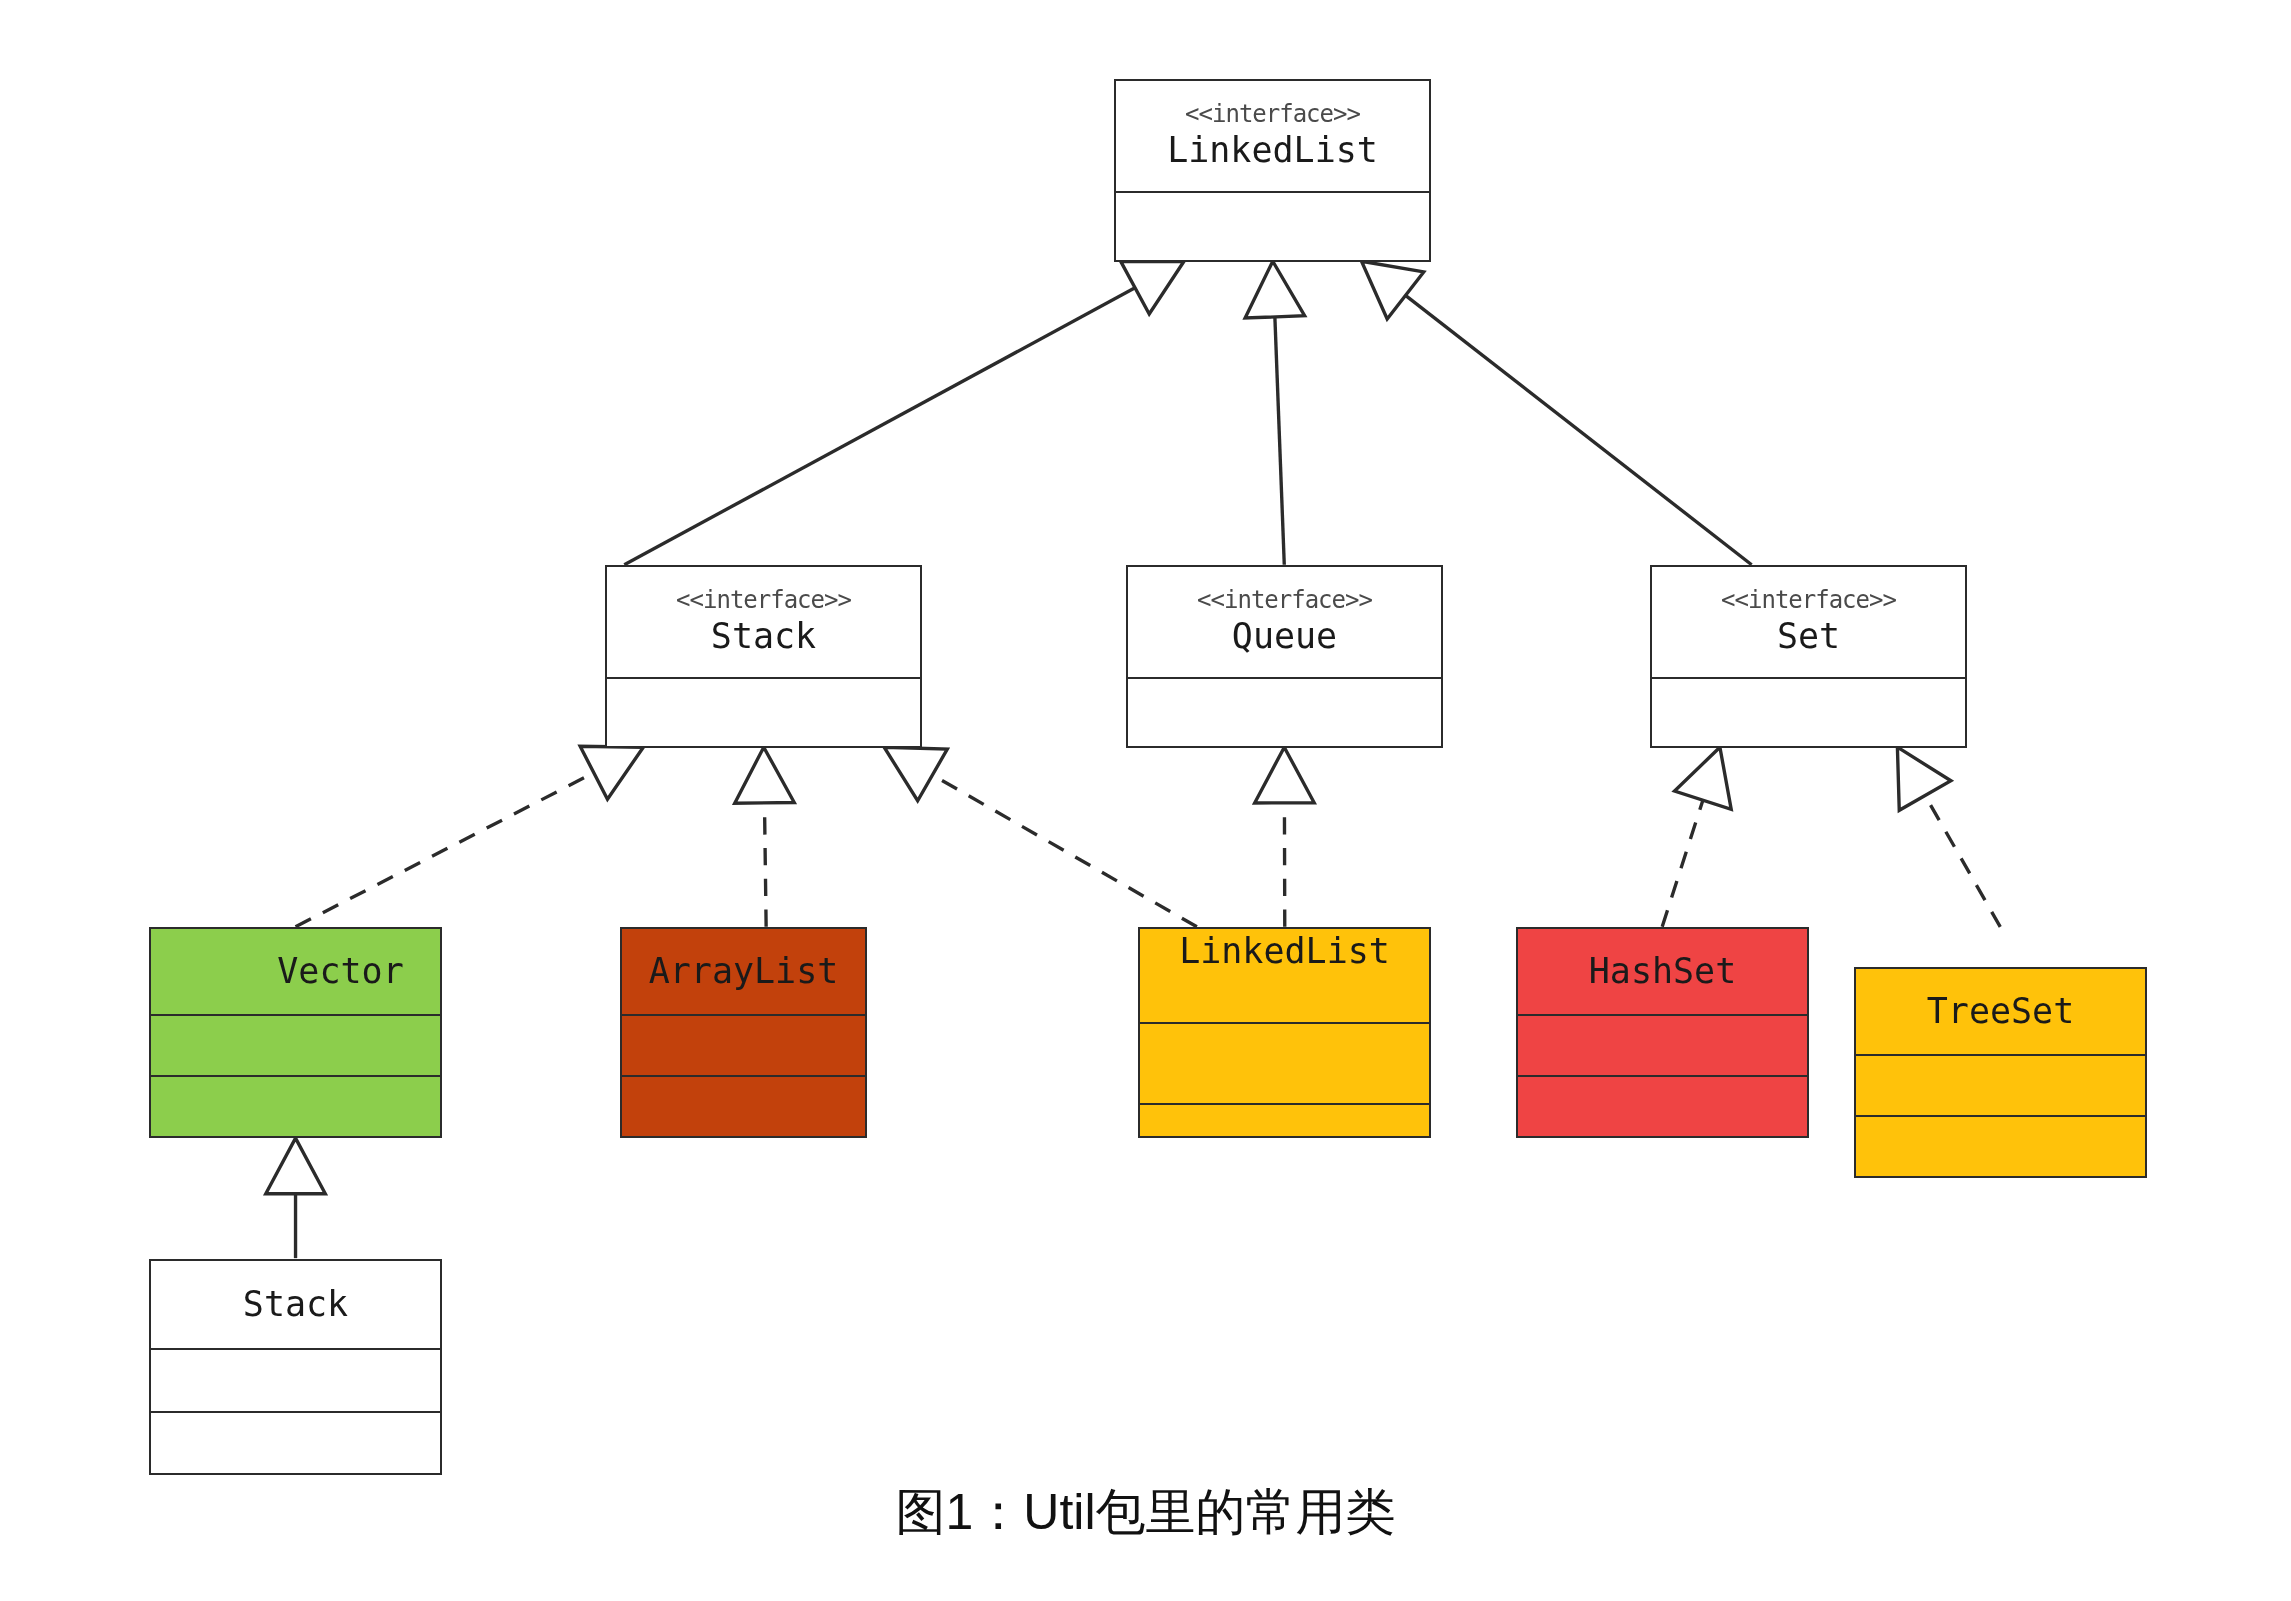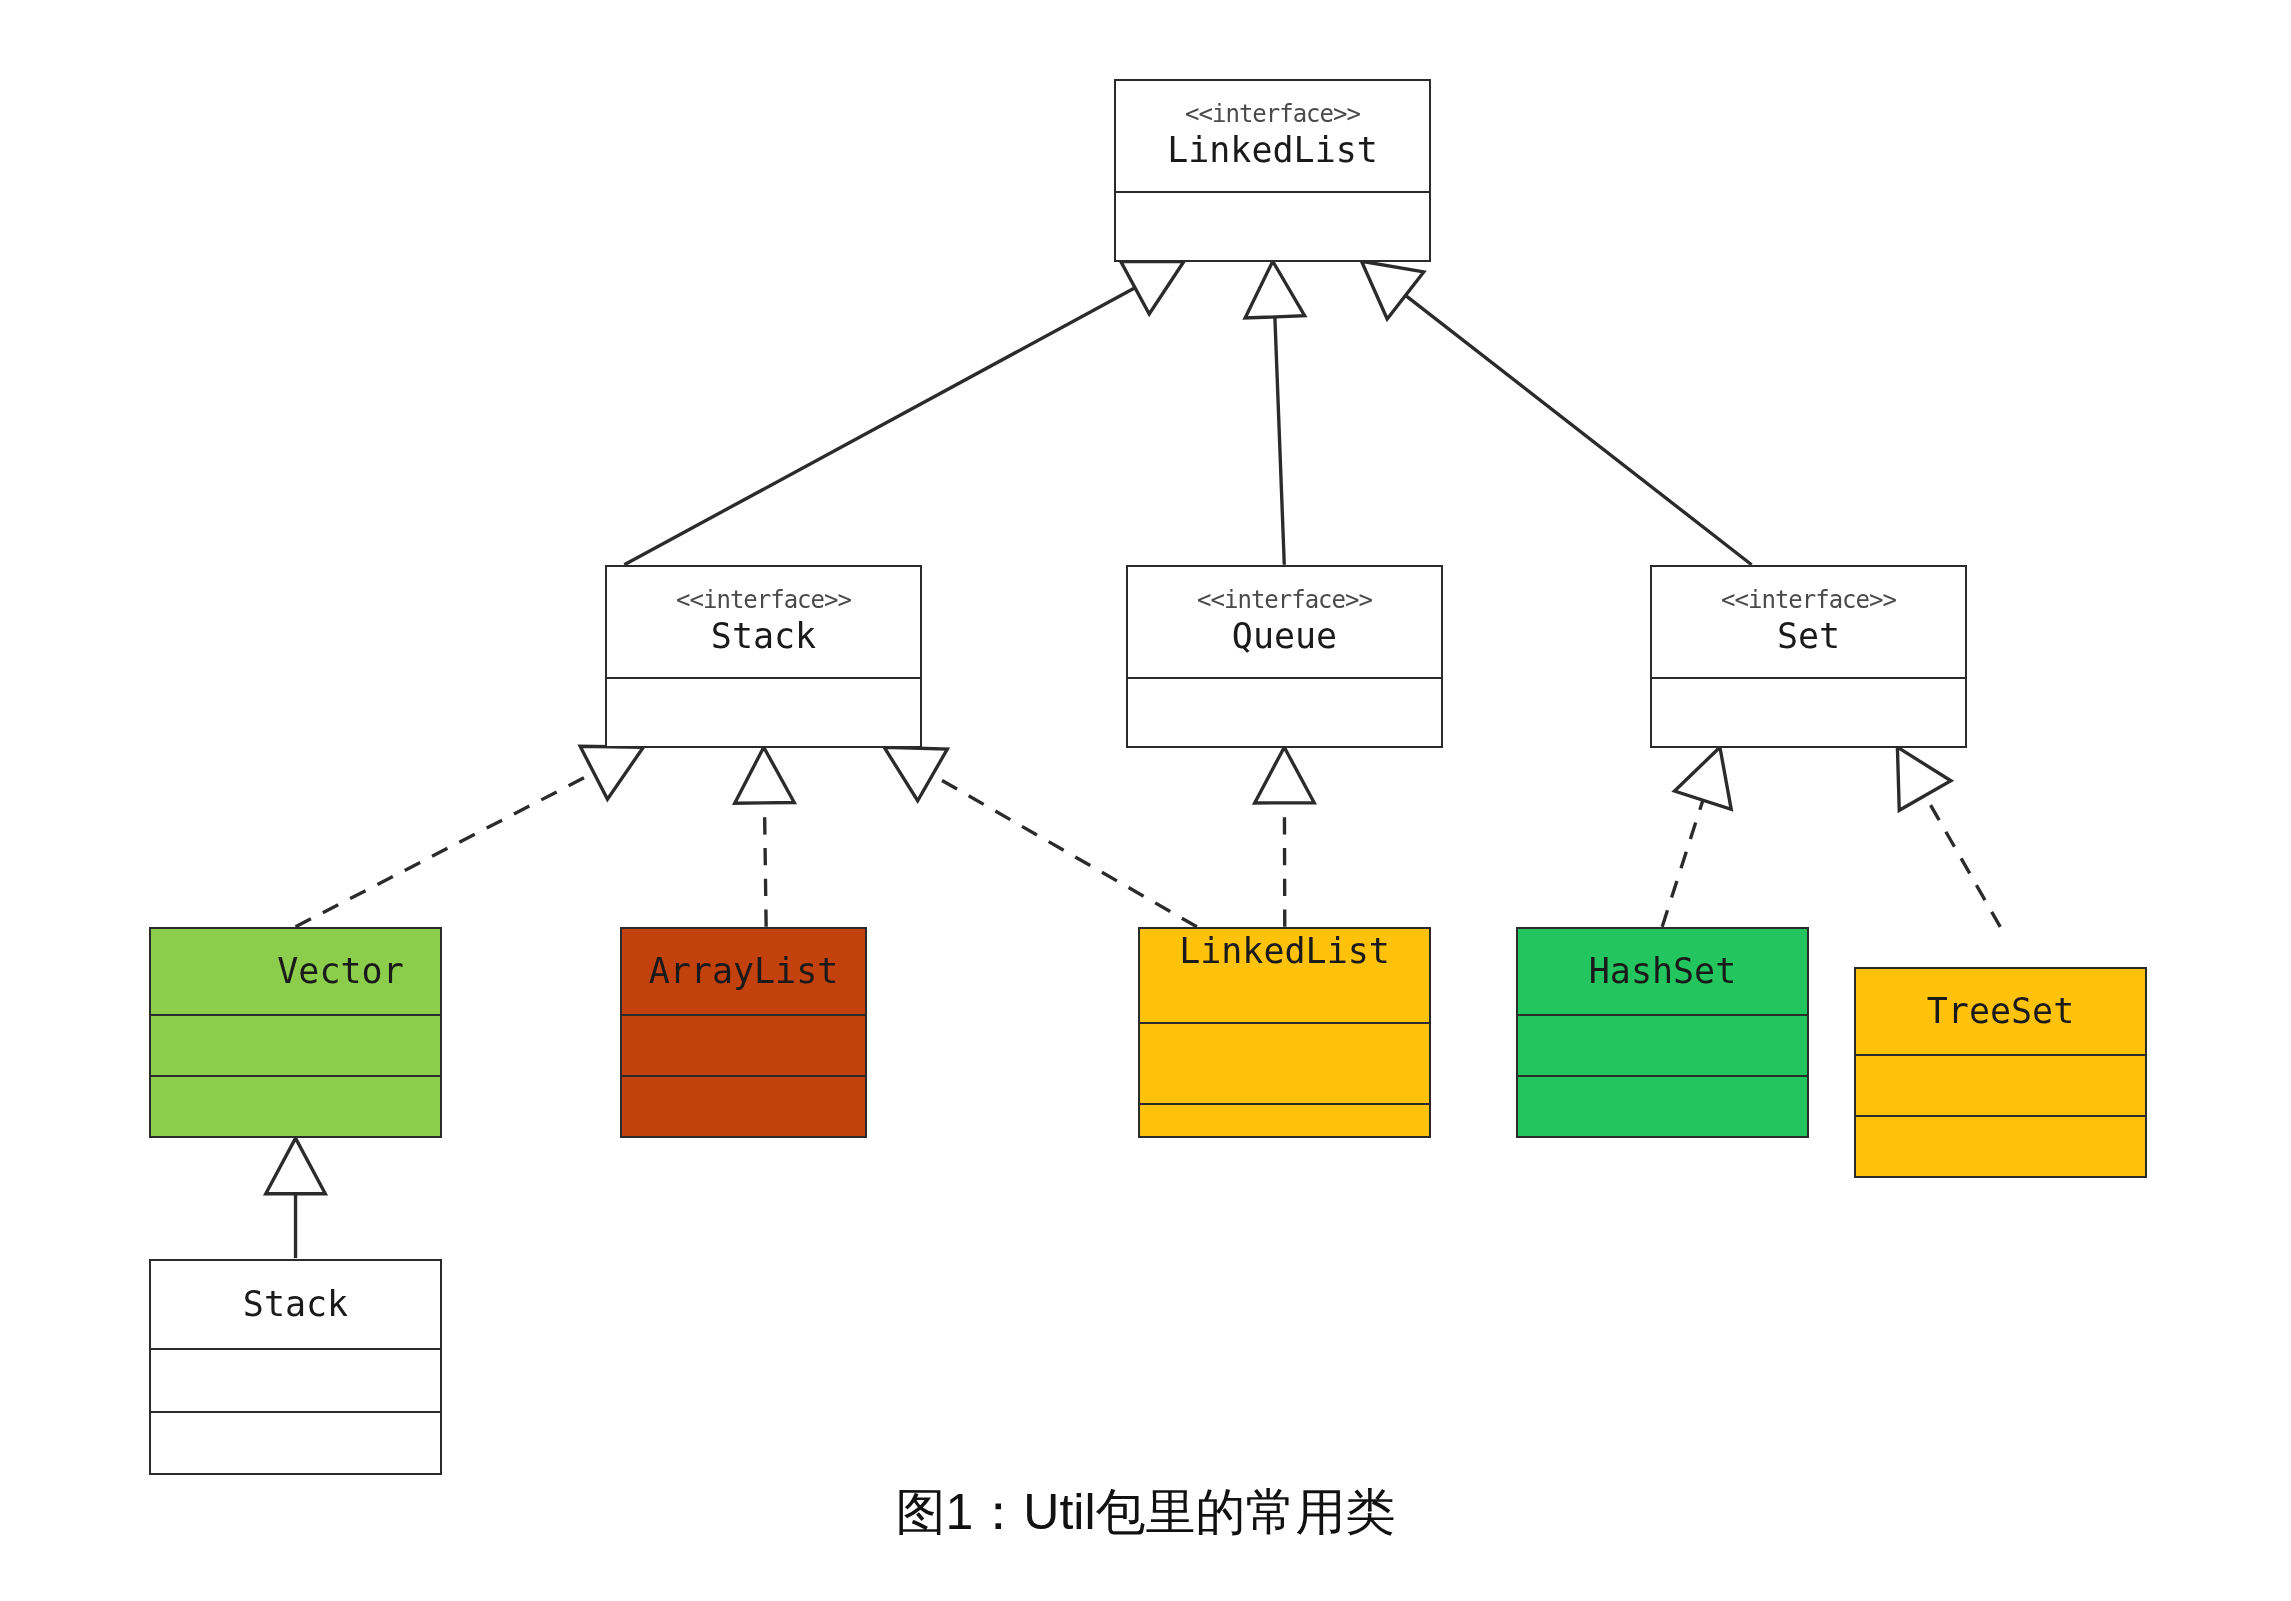--- a/index.html
+++ b/index.html
@@ -166,21 +166,21 @@
         <div class="compartment" style="flex: 0.29 1 0%;"></div>
         <div class="compartment" style="flex: 0.29 1 0%;"></div>
       </div>
       <div class="node orange" style="left: 1138px; top: 927px; width: 293px; height: 211px; background: rgb(255, 194, 10); gap: 48px;">
         <div class="compartment head" style="flex: 0.42 1 0%;">
           <div class="typename">LinkedList</div>
         </div>
         <div class="compartment" style="flex: 0.29 1 0%;"></div>
         <div class="compartment" style="flex: 0.29 1 0%;"></div>
       </div>
-      <div class="node orange" style="left: 1516px; top: 927px; width: 293px; height: 211px; background: #22c55e;">
+      <div class="node orange" style="left: 1516px; top: 927px; width: 293px; height: 211px; background: #ef4444;">
         <div class="compartment head" style="flex: 0.42 1 0%;">
           <div class="typename">HashSet</div>
         </div>
         <div class="compartment" style="flex: 0.29 1 0%;"></div>
         <div class="compartment" style="flex: 0.29 1 0%;"></div>
       </div>
       <div class="node orange" style="left: 1854px; top: 927px; width: 293px; height: 211px; background: rgb(255, 194, 10); margin-top: 40px;">
         <div class="compartment head" style="flex: 0.42 1 0%;">
           <div class="typename">TreeSet</div>
         </div>

